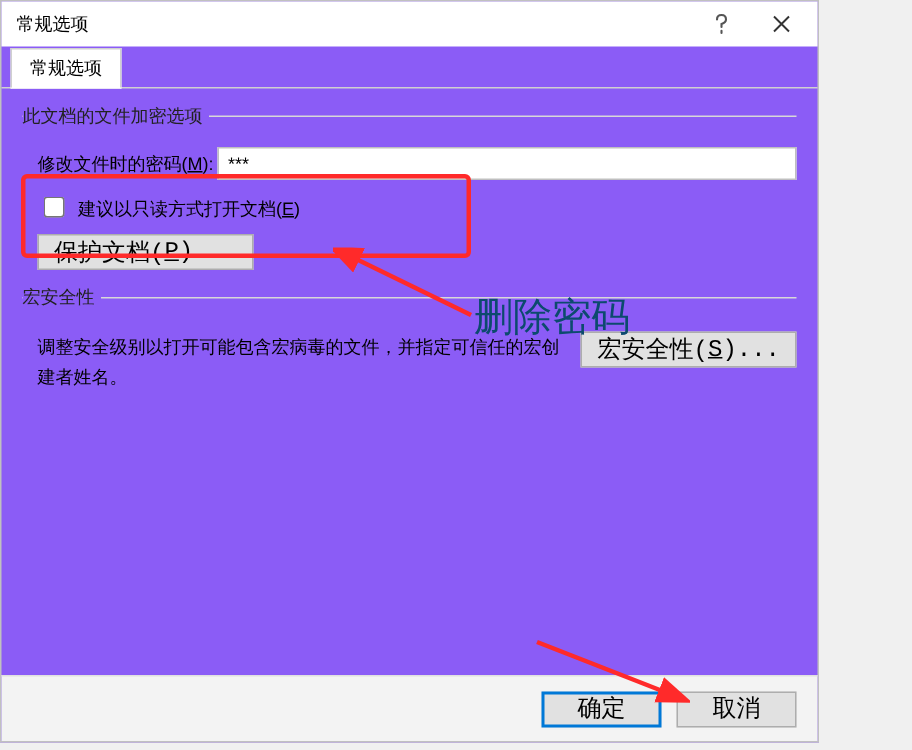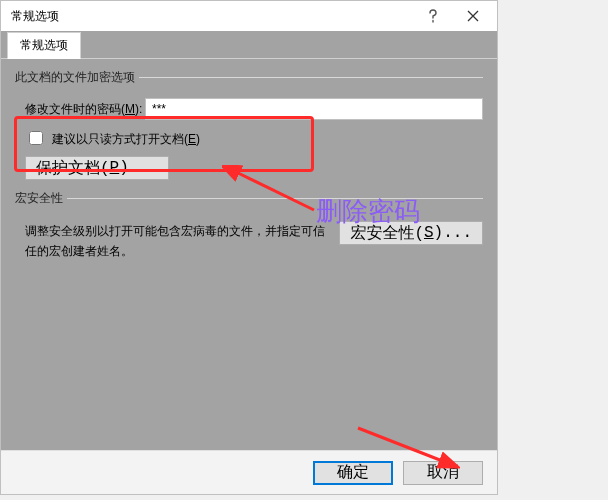--- a/index.html
+++ b/index.html
@@ -10,23 +10,23 @@
     background: #f0f0f0;
     color: #000;
     width: 608px;
     height: 500px;
     overflow: hidden;
     position: relative;
   }
   .window {
     position: absolute;
     left: 0; top: 0;
-    width: 498px;
+    width: 546px;
     height: 495px;
-    background: #a3a3a3;
+    background: #8b5cf6;
     border: 1px solid #c0c0c0;
   }
   .titlebar {
     height: 30px;
     display: flex;
     align-items: center;
     padding: 0 4px 0 10px;
     background: #fff;
   }
   .titlebar .title { flex: 1; font-size: 12px; }
@@ -130,21 +130,21 @@
     background: #f3f3f3;
   }
   .redbox {
     position: absolute;
     border: 3px solid #ff2a2a;
     border-radius: 4px;
     pointer-events: none;
   }
   .annolabel {
     position: absolute;
-    color: #8b5cf6;
+    color: #0c4a6e;
     font-size: 26px;
     font-weight: 500;
     pointer-events: none;
     font-family: "Microsoft YaHei", sans-serif;
   }
   .arrow {
     position: absolute;
     pointer-events: none;
   }
   .underline { text-decoration: underline; }

